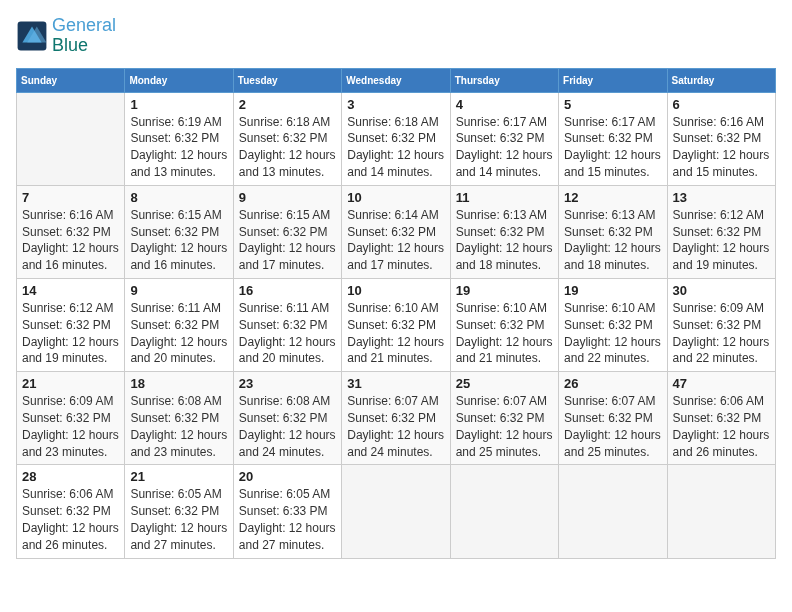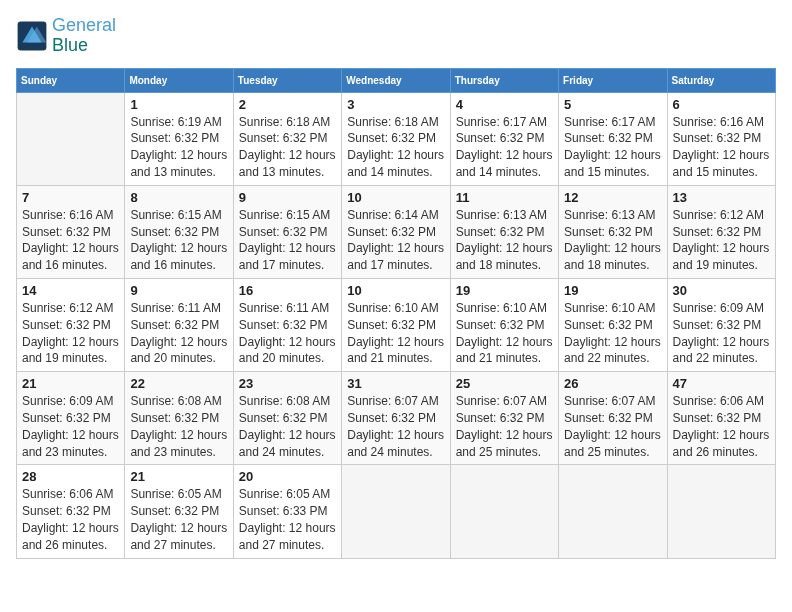--- a/index.html
+++ b/index.html
@@ -206,21 +206,21 @@
           <div class="day-number">30</div>
           <div class="day-info">Sunrise: 6:09 AM<br>Sunset: 6:32 PM<br>Daylight: 12 hours and 22 minutes.</div>
         </td>
       </tr>
       <tr>
         <td>
           <div class="day-number">21</div>
           <div class="day-info">Sunrise: 6:09 AM<br>Sunset: 6:32 PM<br>Daylight: 12 hours and 23 minutes.</div>
         </td>
         <td>
-          <div class="day-number">22</div>
+          <div class="day-number">18</div>
           <div class="day-info">Sunrise: 6:08 AM<br>Sunset: 6:32 PM<br>Daylight: 12 hours and 23 minutes.</div>
         </td>
         <td>
           <div class="day-number">23</div>
           <div class="day-info">Sunrise: 6:08 AM<br>Sunset: 6:32 PM<br>Daylight: 12 hours and 24 minutes.</div>
         </td>
         <td>
           <div class="day-number">31</div>
           <div class="day-info">Sunrise: 6:07 AM<br>Sunset: 6:32 PM<br>Daylight: 12 hours and 24 minutes.</div>
         </td>

